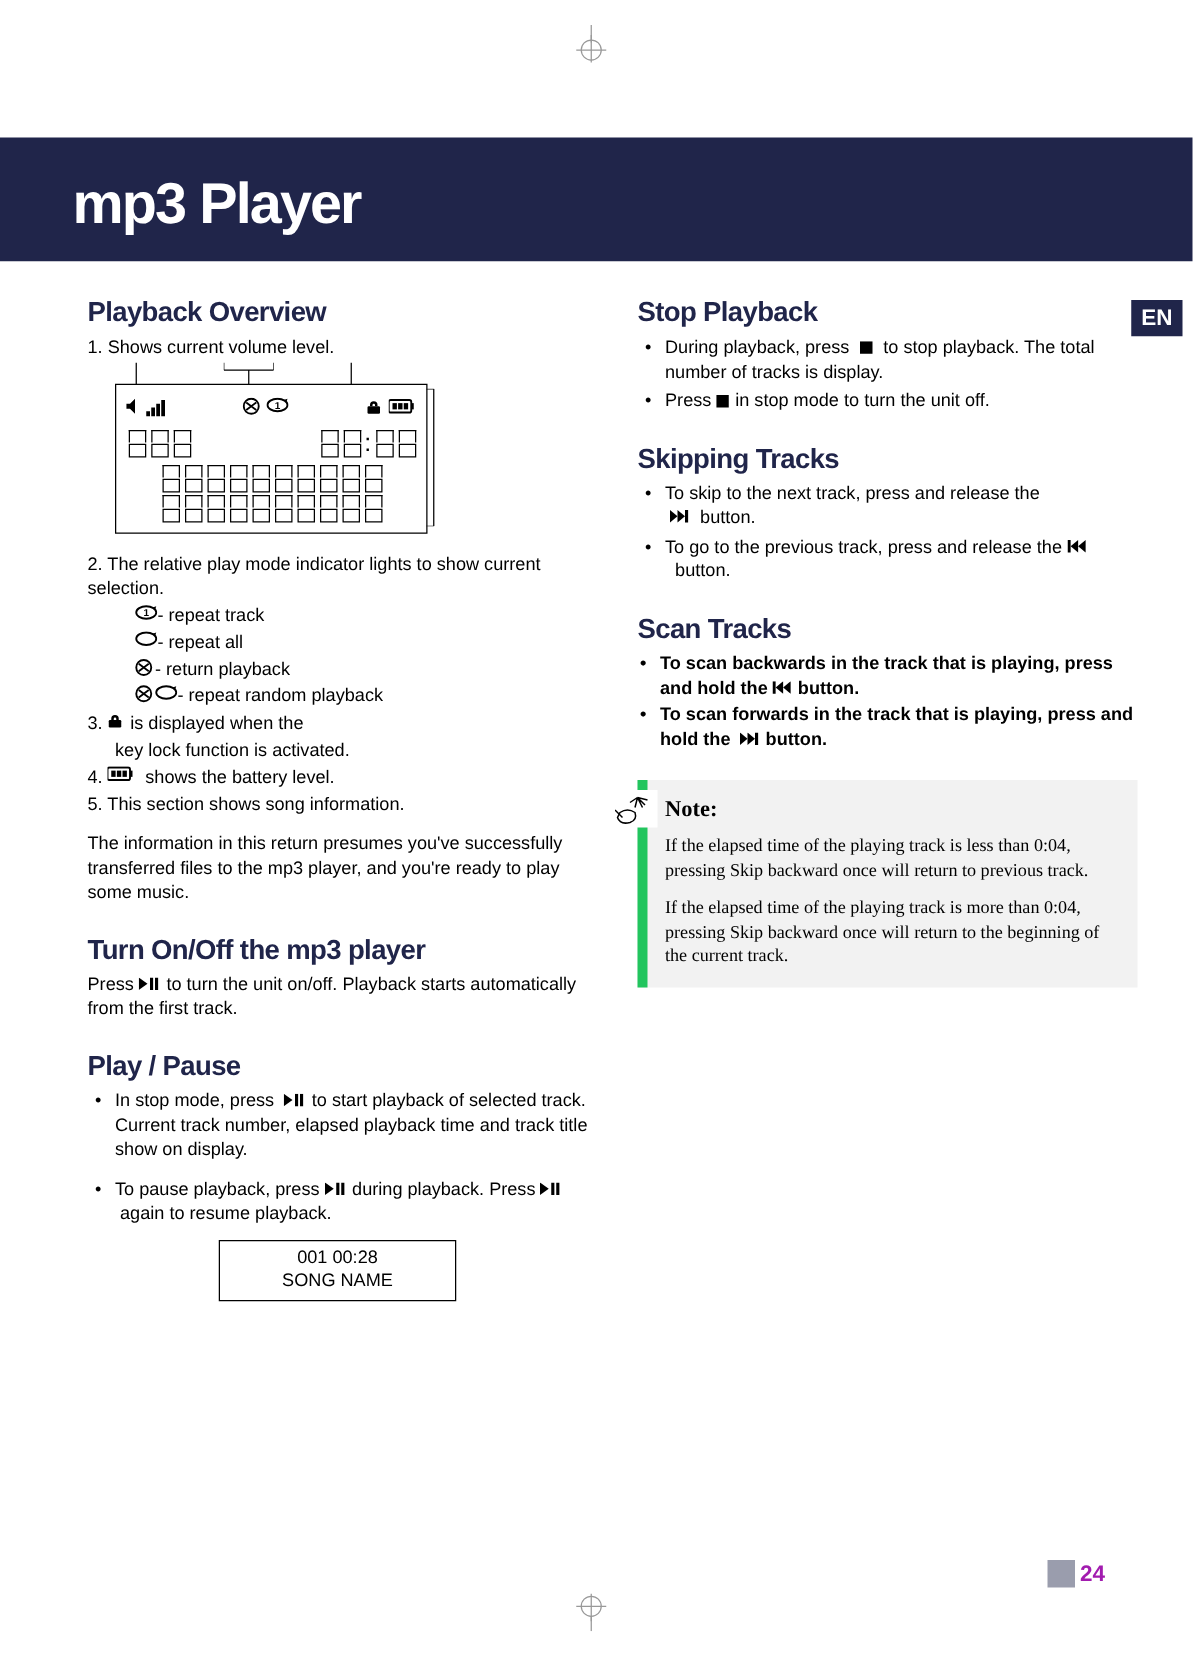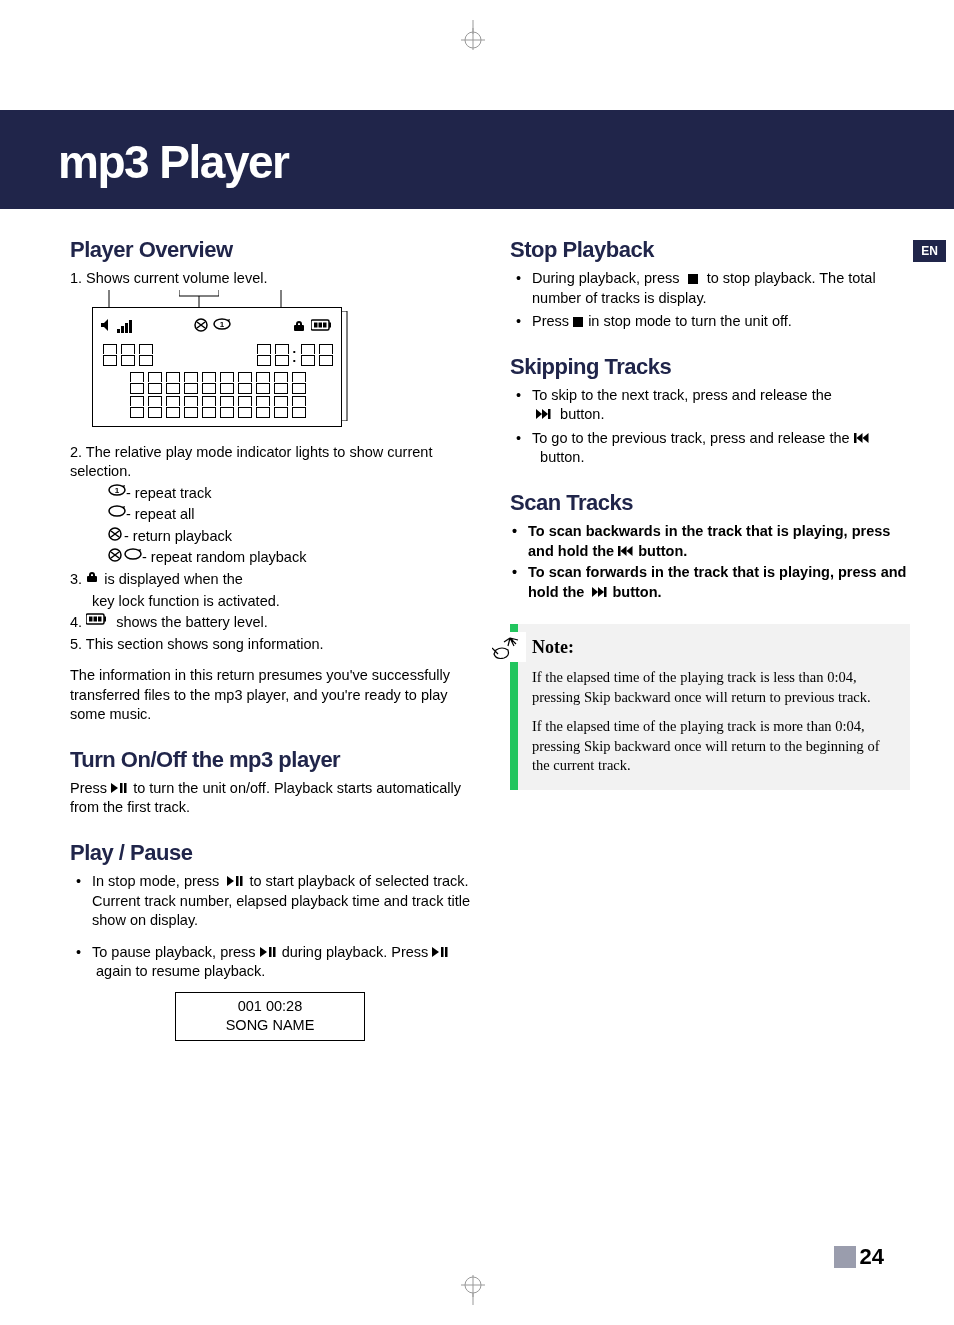--- a/index.html
+++ b/index.html
@@ -96,35 +96,35 @@
     line-height: 1.35;
   }
 
   .lang-tab {
     position: absolute;
     top: 240px;
     right: 0;
     background: #20254a;
     color:#fff;
     font-weight:800;
-    font-size:12px;
+    font-size:18px;
     padding: 4px 8px;
   }
   .pagenum {
     position:absolute;
     right: 62px;
     bottom: 55px;
     display:flex;
     align-items:center;
     gap:4px;
   }
   .pagenum .box {
     width: 22px; height: 22px; background:#20254a; opacity:.45;
   }
-  .pagenum .n { font-size:22px; color:#000000; font-weight:600; }
+  .pagenum .n { font-size:18px; color:#a21caf; font-weight:600; }
 
   .note-block {
     margin-top: 10px;
     border-left: 8px solid #22c55e;
     background: #f2f2f2;
     padding: 12px 14px 14px 14px;
   }
   .note-block .note-head {
     display:flex;
     align-items:center;
@@ -230,21 +230,21 @@
     <h1>mp3 Player</h1>
   </div>
 
   <div class="lang-tab">EN</div>
 
   <div class="cols">
 
     <div class="col">
 
       <div class="sect">
-        <h2>Player Overview</h2>
+        <h2>Playback Overview</h2>
         <p>1. Shows current volume level.</p>
 
         <div class="display-diagram">
 
           <svg class="callout" style="top:-18px;left:10px" width="12" height="18">
               <line x1="6" y1="0" x2="6" y2="18" stroke="#000"></line>
             </svg>
           <svg class="callout" style="top:-18px;left:86px" width="40" height="18">
               <line x1="0" y1="6" x2="40" y2="6" stroke="#000"></line>
               <line x1="0" y1="0" x2="0" y2="6" stroke="#000"></line>

